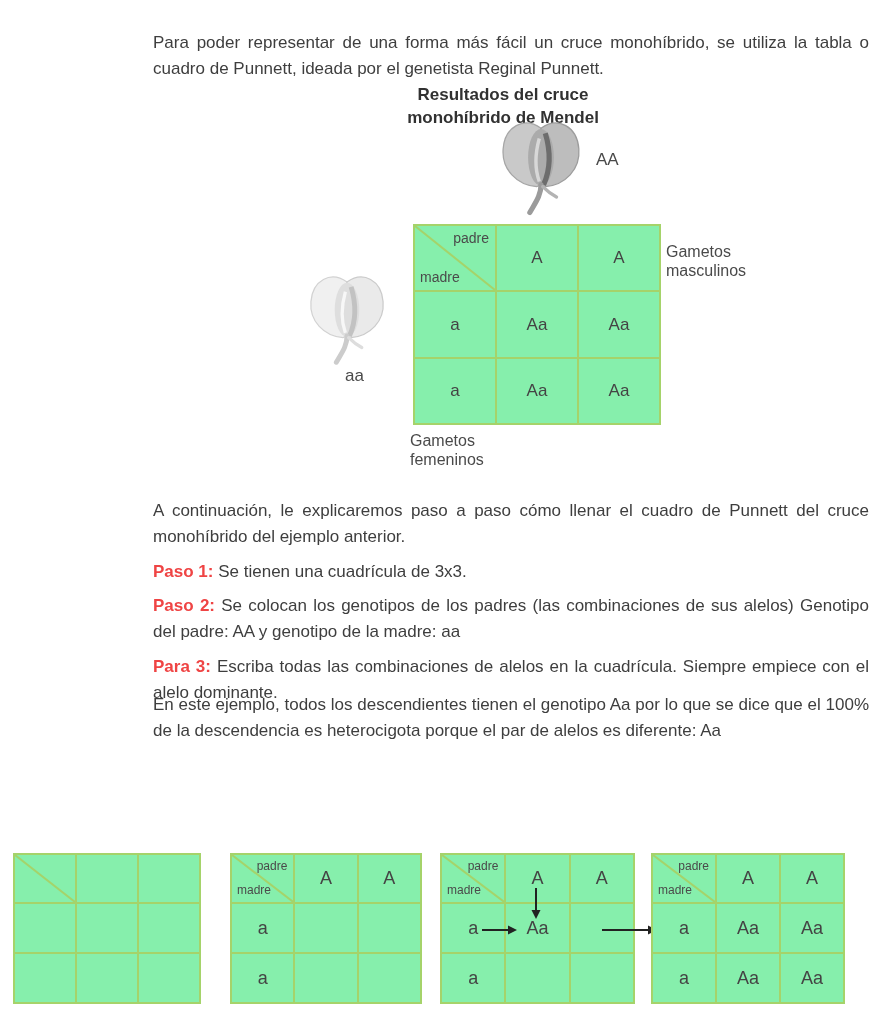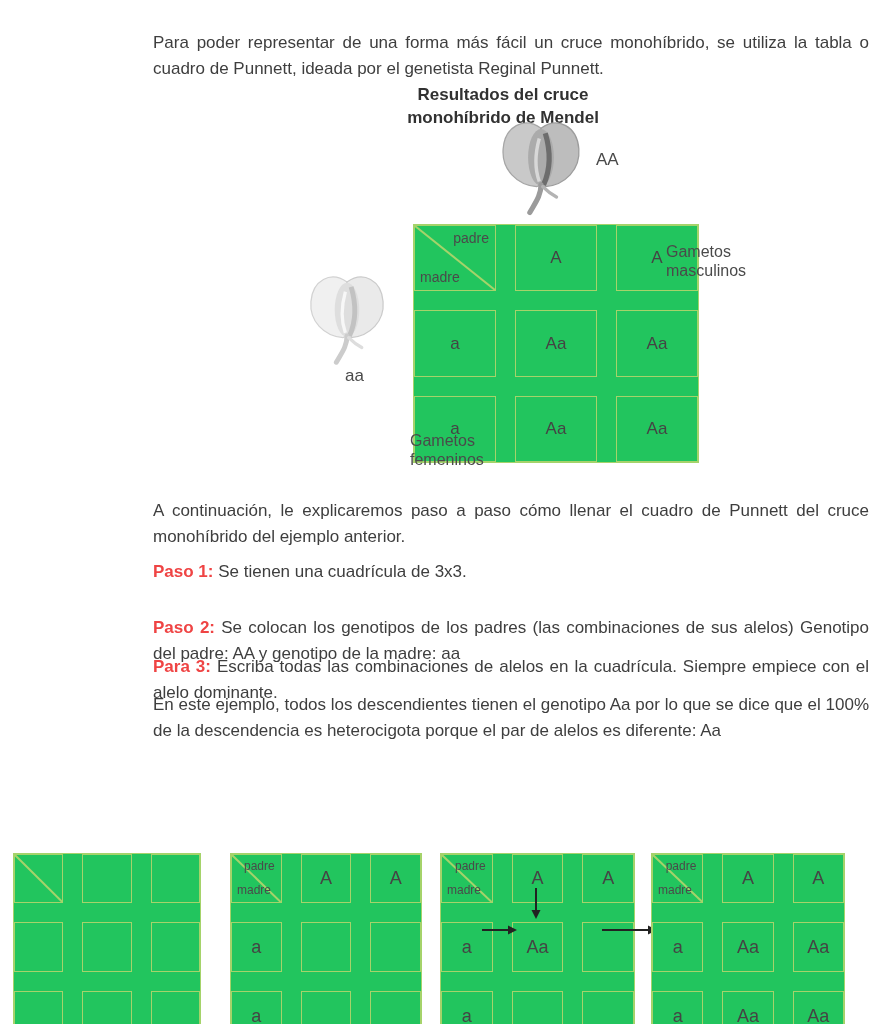--- a/index.html
+++ b/index.html
@@ -12,21 +12,21 @@
     font-size:17px; line-height:26px; text-align:justify; color:#3e3e3e;
   }
   .para b { color:#ef4444; }
   .fig-title {
     position:absolute; left:386px; top:76px; width:220px; margin:7px;
     font-size:17px; line-height:23px; font-weight:bold; text-align:center; color:#313131;
   }
   .genotype-label { position:absolute; font-size:17px; color:#4a4a4a; }
   .gametes-label { position:absolute; width:110px; font-size:16px; line-height:19px; color:#4a4a4a; }
 
-  .punnett { position:absolute; display:grid; border:1px solid var(--green); background:#22c55e;gap:19px; }
+  .punnett { position:absolute; display:grid; border:1px solid var(--green); background:#86efac; }
   .punnett .cell {
     border:1px solid var(--green); position:relative;
     display:flex; align-items:center; justify-content:center;
   }
   .punnett.main { left:413px; top:224px; grid-template-columns:82px 82px 82px; grid-template-rows:66px 67px 66px; }
   .punnett.main .cell { font-size:17px; color:#444; }
   .punnett.main .corner-top, .punnett.main .corner-bottom { font-size:14px; color:#4a4a4a; }
 
   .punnett.step { top:853px; grid-template-columns:1fr 1fr 1fr; grid-template-rows:49px 50px 50px; }
   .punnett.step .cell { font-size:18px; color:#444; }
@@ -89,21 +89,21 @@
     <div class="cell">a</div>
     <div class="cell">Aa</div>
     <div class="cell">Aa</div>
   </div>
 
   <div class="gametes-label" style="left:666px; top:242px">Gametos masculinos</div>
   <div class="gametes-label" style="left:410px; top:431px">Gametos femeninos</div>
 
   <p class="para" style="top:486px">A continuación, le explicaremos paso a paso cómo llenar el cuadro de Punnett del cruce monohíbrido del ejemplo anterior.</p>
   <p class="para" style="top:547px"><b>Paso 1:</b><span> Se tienen una cuadrícula de 3x3.</span></p>
-  <p class="para" style="top:603px"><b>Paso 2:</b><span> Se colocan los genotipos de los padres (las combinaciones de sus alelos) Genotipo del padre: AA y genotipo de la madre: aa</span></p>
+  <p class="para" style="top:581px"><b>Paso 2:</b><span> Se colocan los genotipos de los padres (las combinaciones de sus alelos) Genotipo del padre: AA y genotipo de la madre: aa</span></p>
   <p class="para" style="top:642px"><b>Para 3:</b><span> Escriba todas las combinaciones de alelos en la cuadrícula. Siempre empiece con el alelo dominante.</span></p>
   <p class="para" style="top:680px">En este ejemplo, todos los descendientes tienen el genotipo Aa por lo que se dice que el 100% de la descendencia es heterocigota porque el par de alelos es diferente: Aa</p>
 
   <div class="punnett step" style="left:13px; width:186px">
     <div class="cell corner">
       <svg class="diag" viewBox="0 0 100 100" preserveAspectRatio="none">
           <line x1="0" y1="0" x2="100" y2="100"></line>
         </svg>
     </div>
     <div class="cell"></div>

